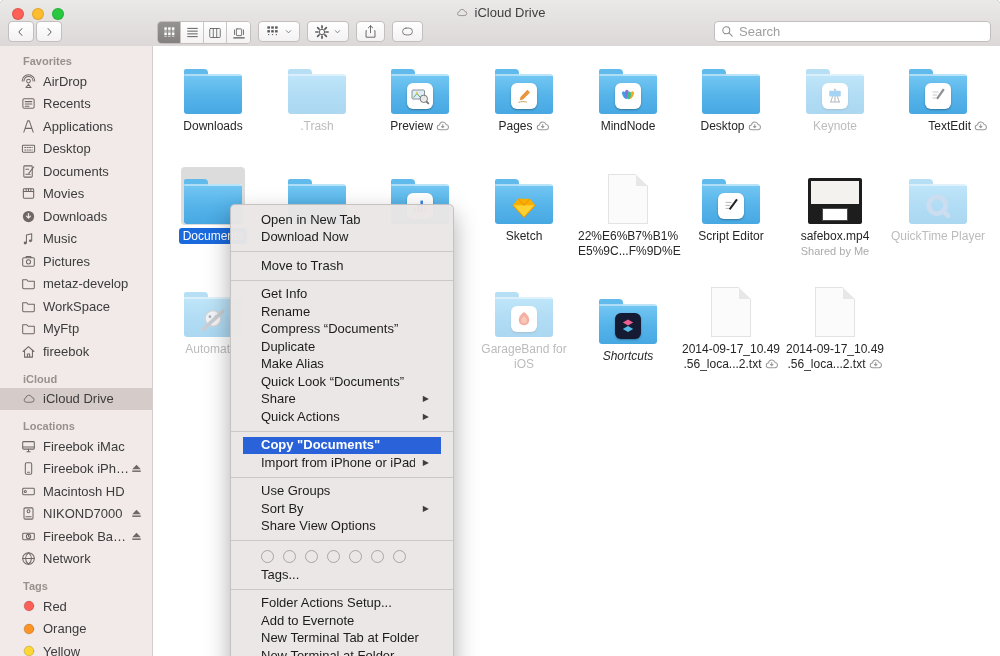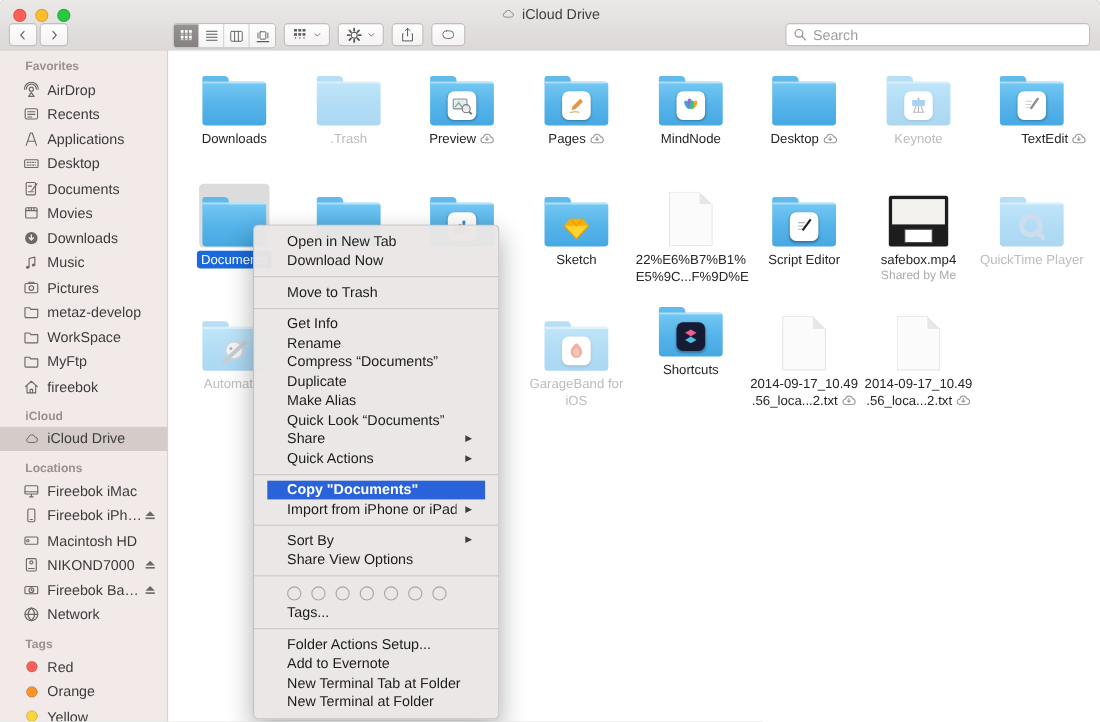--- a/index.html
+++ b/index.html
@@ -684,21 +684,21 @@
             <span class="badge b-garageband">
               <svg width="20" height="20" viewBox="0 0 20 20">
                 <path d="M10 3c4.6 3.1 5.7 6.7 5 9.5a5.2 5.2 0 0 1-10 0C4.3 9.7 5.4 6.1 10 3z" fill="#e8503a"></path>
                 <path d="M10 7c2.4 1.9 3 3.9 2.6 5.4a2.7 2.7 0 0 1-5.2 0C7 10.9 7.6 8.9 10 7z" fill="#f58a5c"></path>
               </svg>
             </span>
           </div>
         </div>
         <div class="label"><span class="name-pill">GarageBand for iOS</span></div>
       </div>
-      <div class="grid-item" style="left: 425px; top: 222px;">
+      <div class="grid-item" style="left: 425px; top: 242px; font-style: italic;">
         <div class="icon-wrap">
           <div class="file-icon folder">
             <span class="badge b-shortcuts">
               <svg width="20" height="20" viewBox="0 0 20 20">
                 <path d="M10 3.6l5.2 3-5.2 3-5.2-3z" fill="#ec5f8f"></path>
                 <path d="M10 10l5.2 3L10 16l-5.2-3z" fill="#5ac8f5" fill-opacity=".92"></path>
               </svg>
             </span>
           </div>
         </div>
@@ -771,20 +771,23 @@
       <div class="menu-group">
         <div class="menu-item highlighted">
           <span class="mi-label">Copy "Documents"</span>
         </div>
         <div class="menu-item">
           <span class="mi-label">Import from iPhone or iPad</span>
           <span class="arrow">▶</span>
         </div>
       </div>
       <div class="menu-group">
+        <div class="menu-item">
+          <span class="mi-label">Use Groups</span>
+        </div>
         <div class="menu-item">
           <span class="mi-label">Sort By</span>
           <span class="arrow">▶</span>
         </div>
         <div class="menu-item">
           <span class="mi-label">Share View Options</span>
         </div>
       </div>
       <div class="menu-group">
         <div class="tag-circles">

